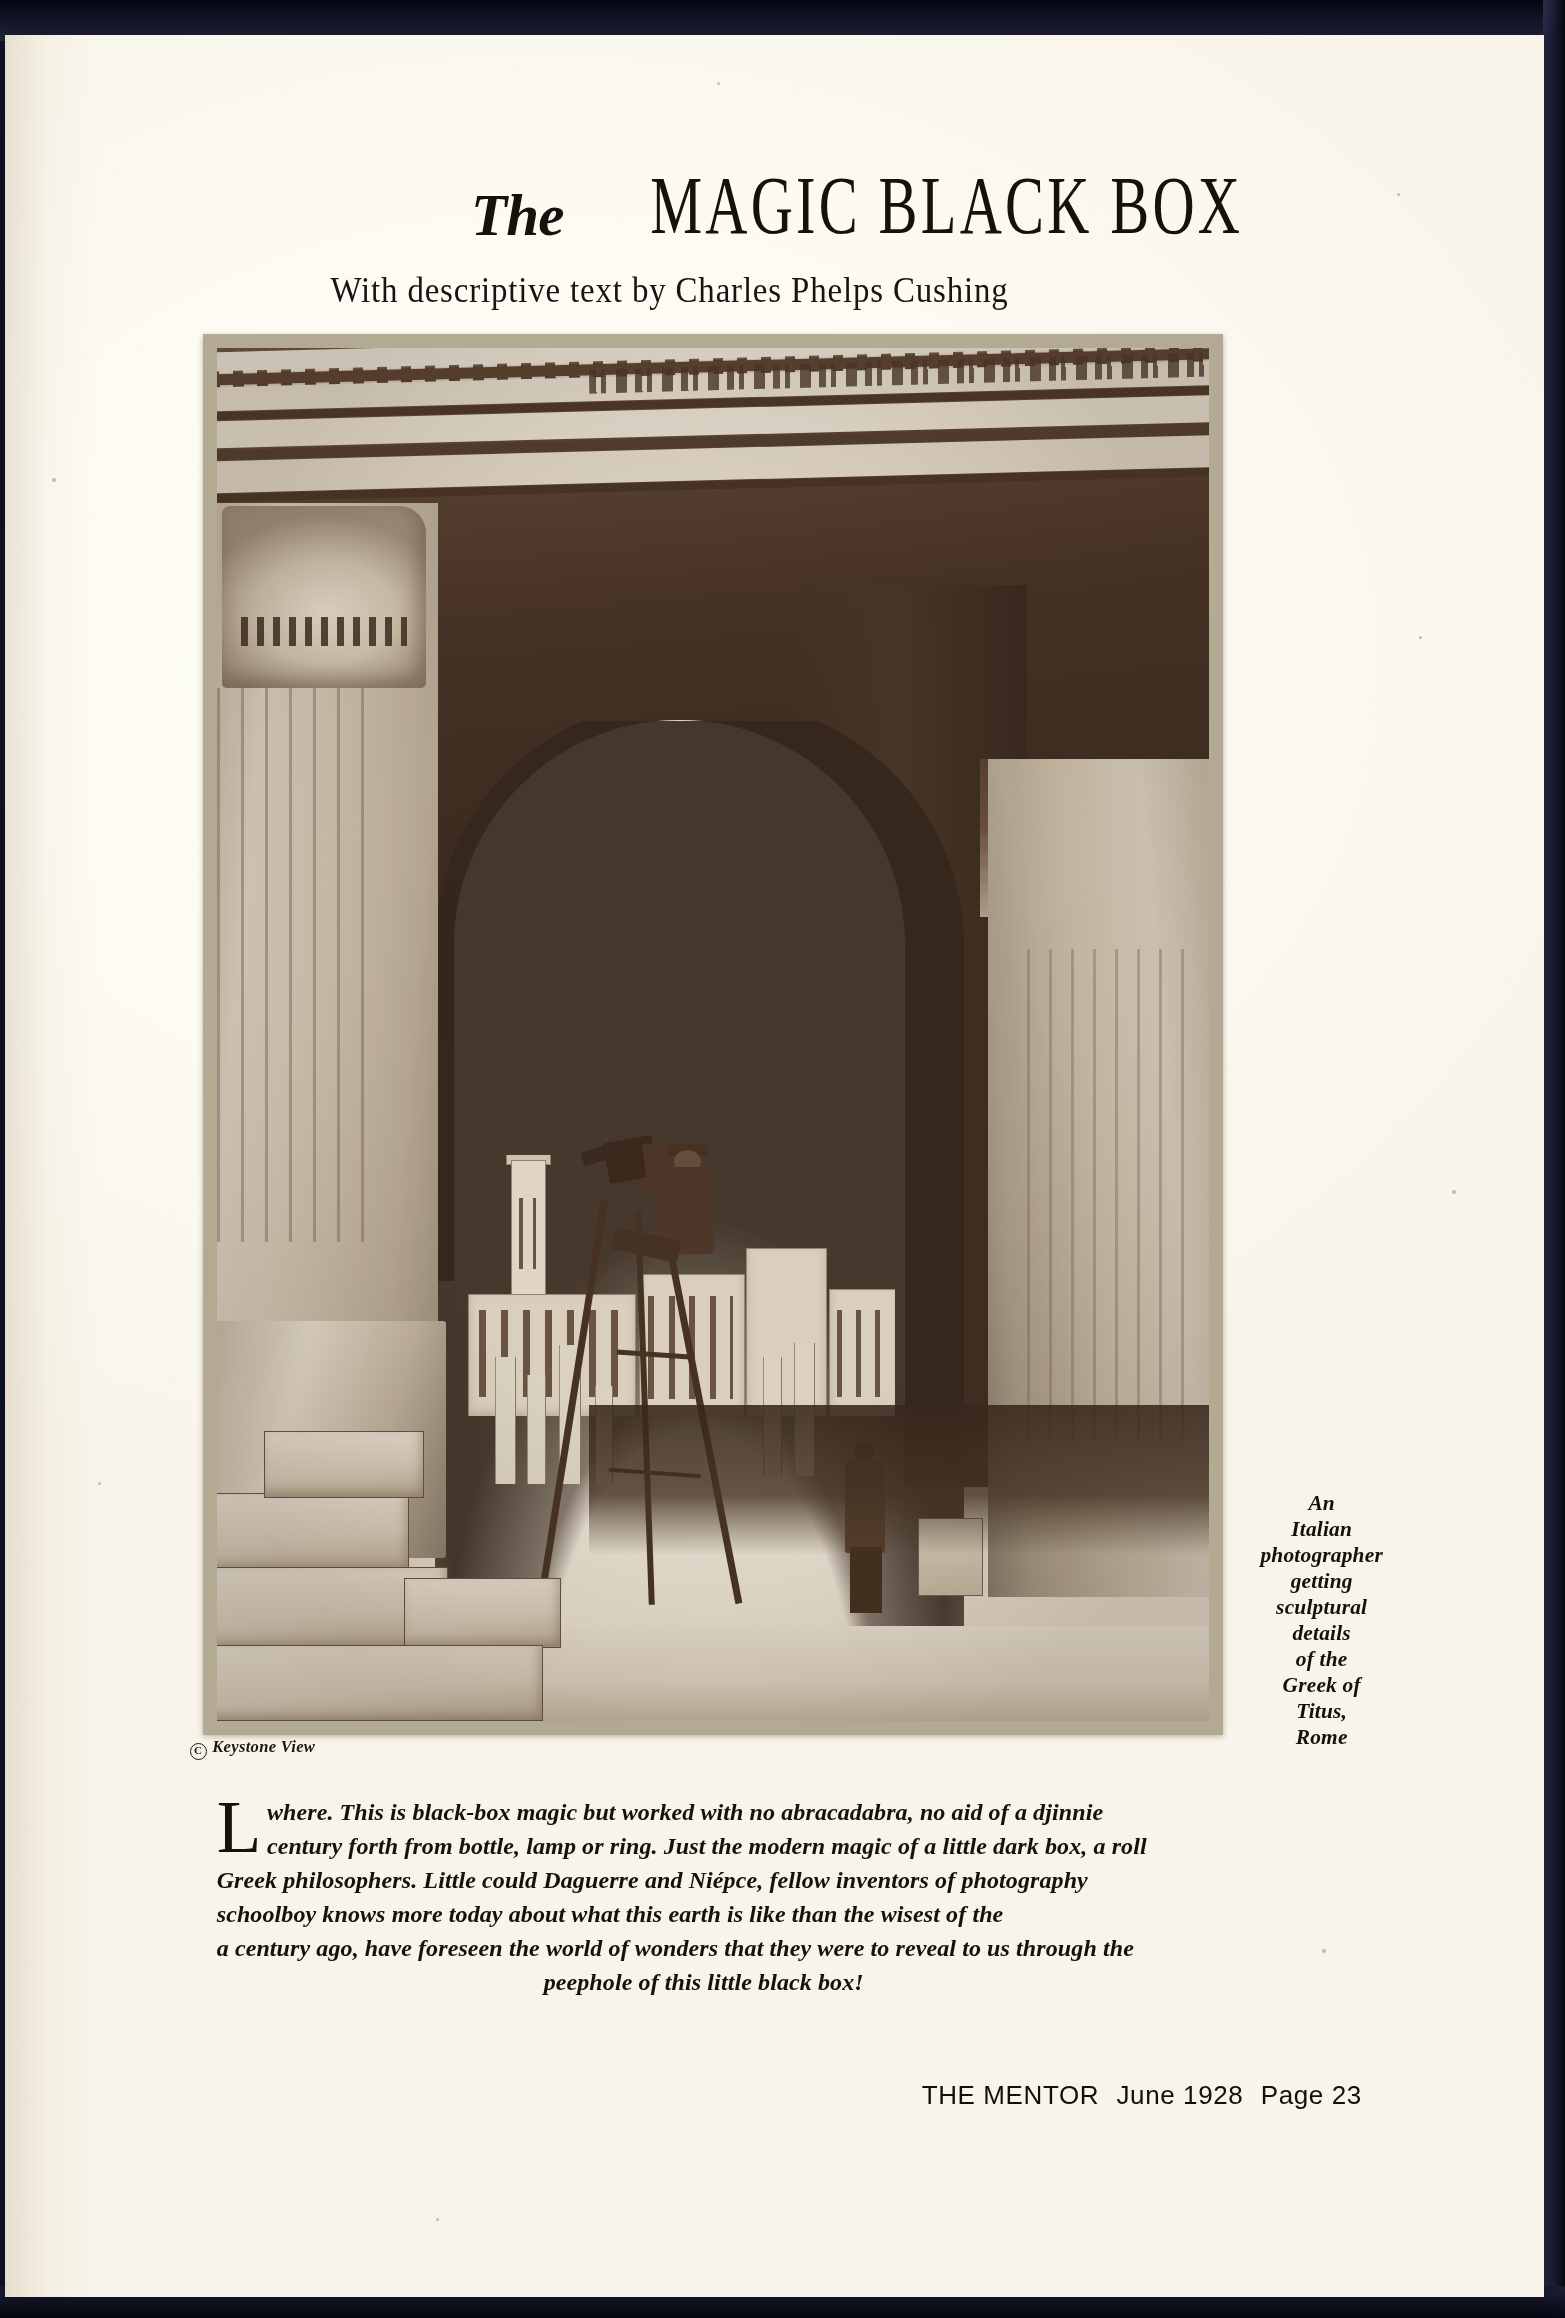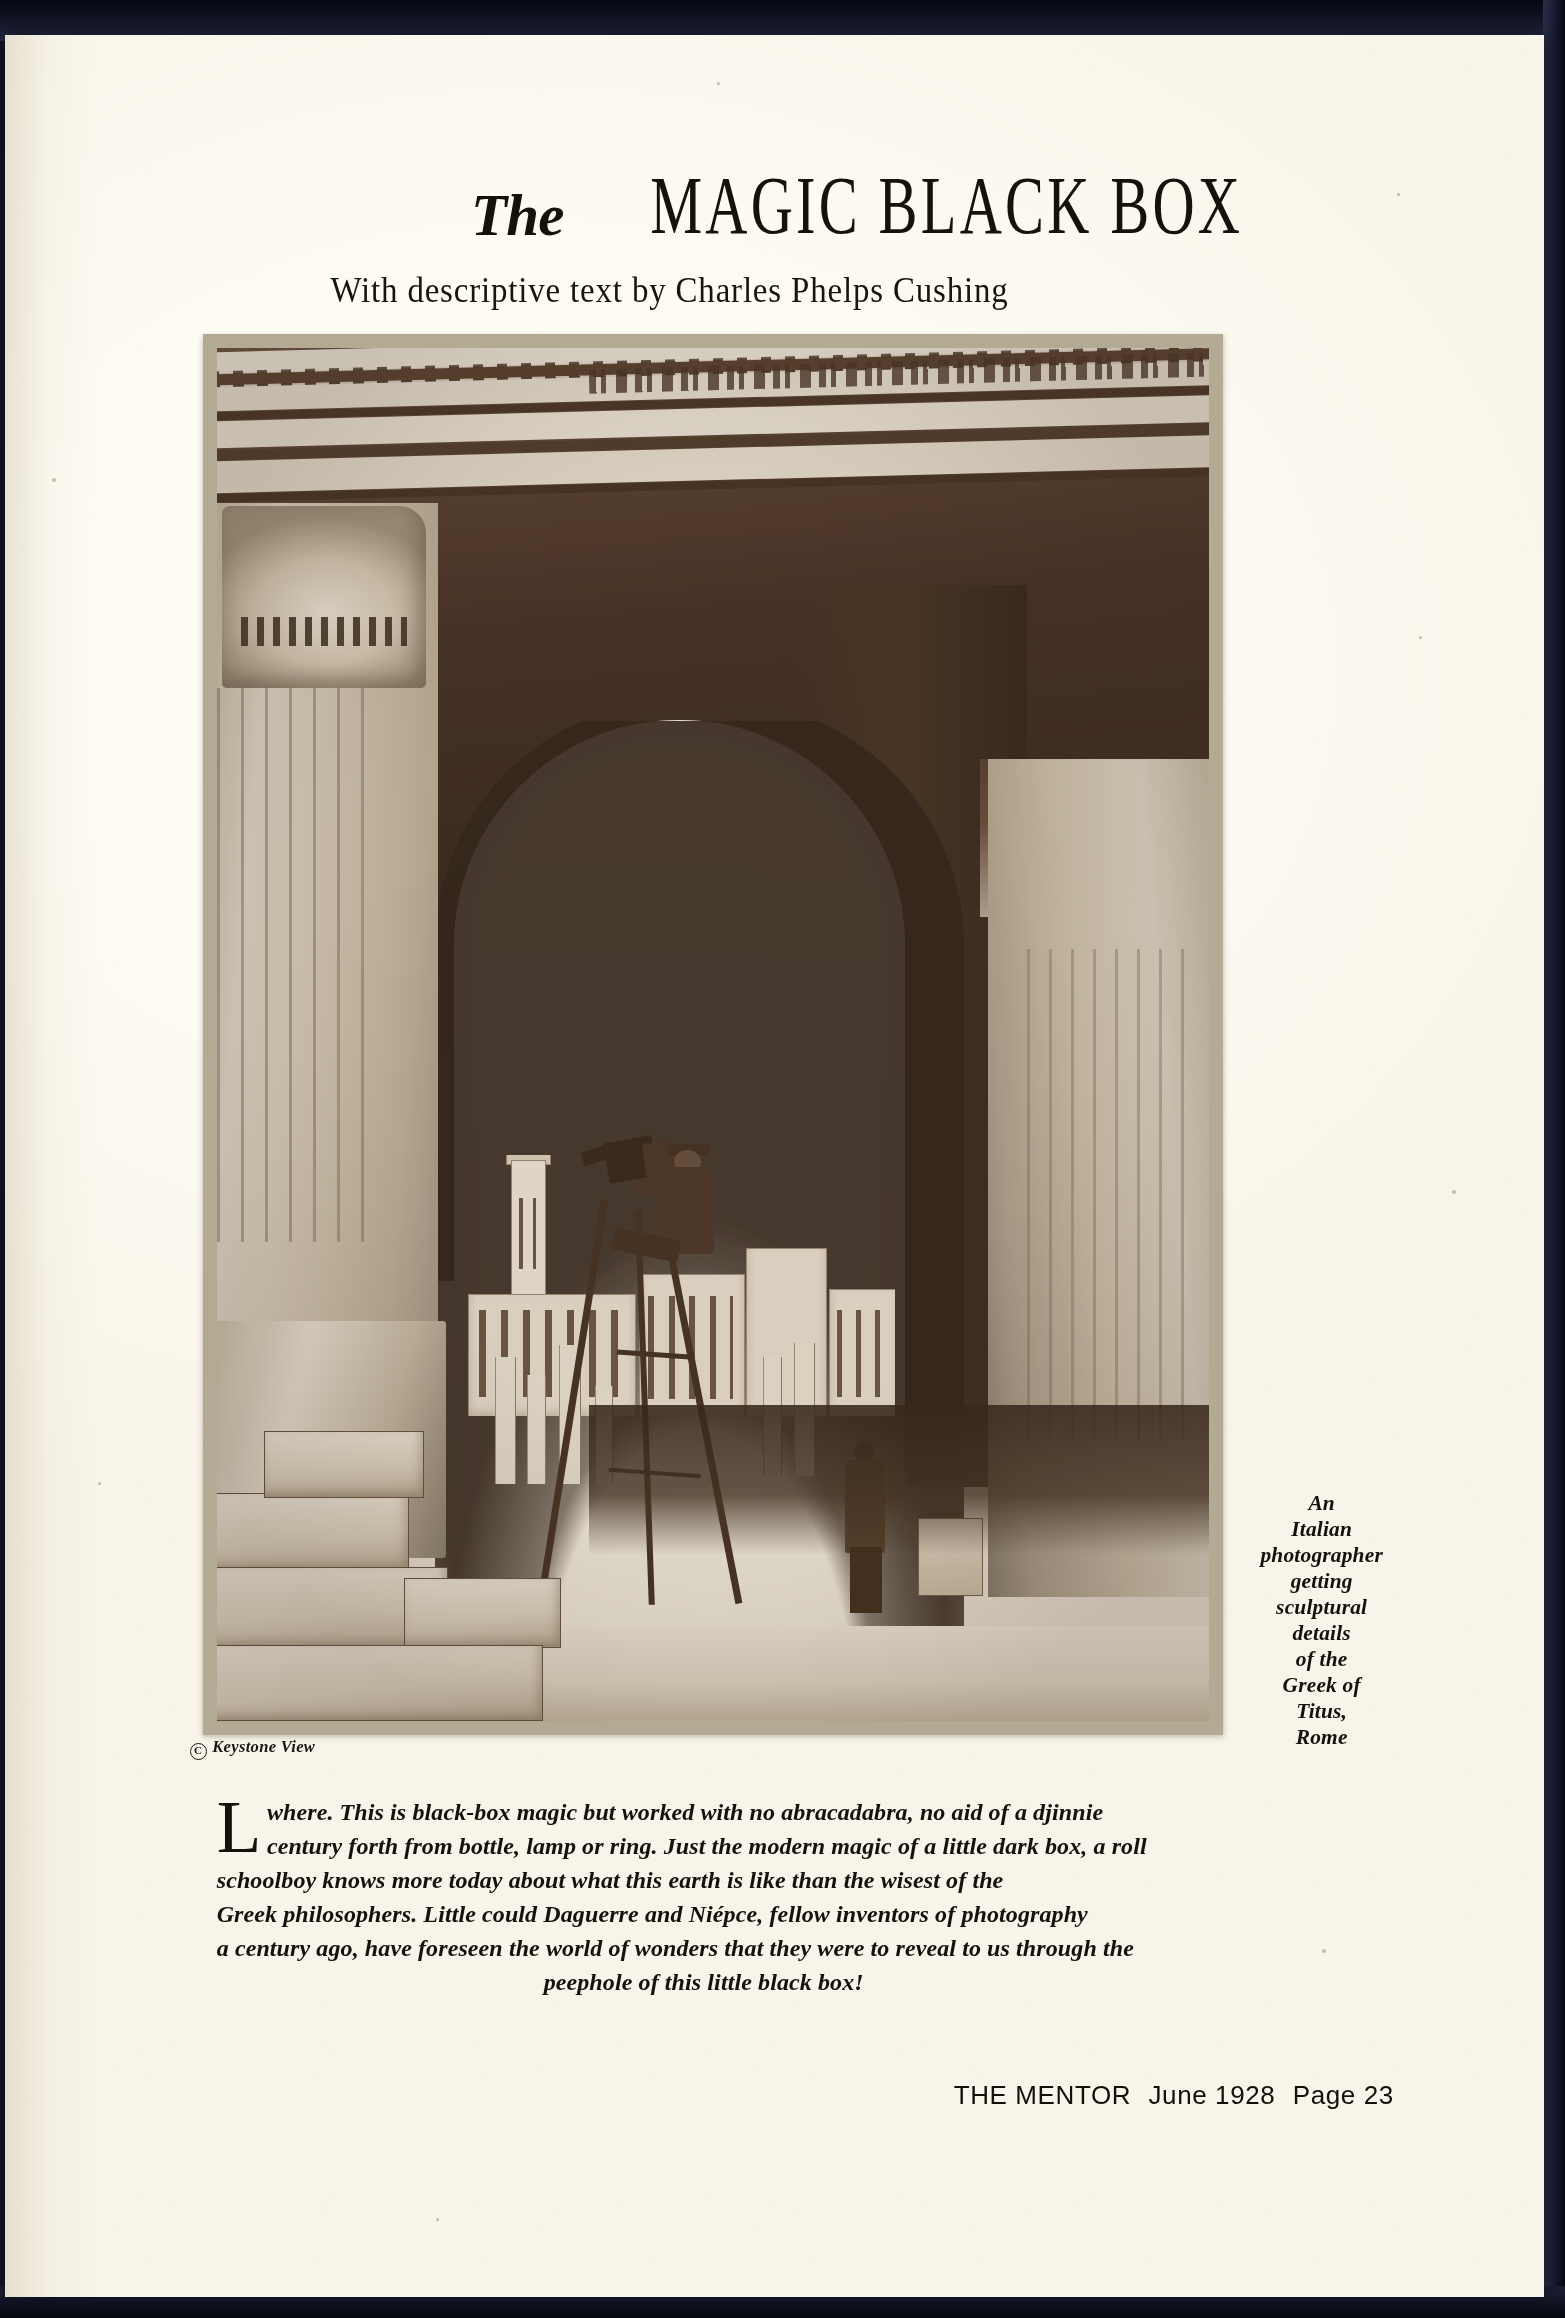--- a/index.html
+++ b/index.html
@@ -423,21 +423,20 @@
 
   
   #footer {
     position: absolute;
     left: 917px; top: 2045px;
     font-family: "Liberation Sans", sans-serif;
     font-size: 26px;
     letter-spacing: 0.6px;
     color: #141009;
     white-space: nowrap;
-    margin-left: 32px;
   }
   #footer .gap { display: inline-block; width: 17.4px; }
 
   
   .speck { position:absolute; background:#9a8b74; border-radius:50%; opacity:.55; }
 </style>
 </head>
 <body>
 
 <div id="scan">
@@ -573,22 +572,22 @@
     <div>of the</div>
     <div>Greek of</div>
     <div>Titus,</div>
     <div>Rome</div>
   </div>
 
   <div id="body-text">
     <span id="dropcap">L</span>
     <p>where.  This is black-box magic but worked with no abracadabra, no aid of a djinnie</p>
     <p>century forth from bottle, lamp or ring.  Just the modern magic of a little dark box, a roll</p>
+    <p>Greek philosophers.  Little could Daguerre and Niépce, fellow inventors of photography</p>
     <p>schoolboy knows more today about what this earth is like than the wisest of the</p>
-    <p>Greek philosophers.  Little could Daguerre and Niépce, fellow inventors of photography</p>
     <p>a century ago, have foreseen the world of wonders that they were to reveal to us through the</p>
     <p class="last">peephole of this little black box!</p>
   </div>
 
   <div id="footer">
     <span>THE MENTOR</span><span class="gap"></span><span>June 1928</span><span class="gap"></span><span>Page 23</span>
   </div>
 
 </div>
 

